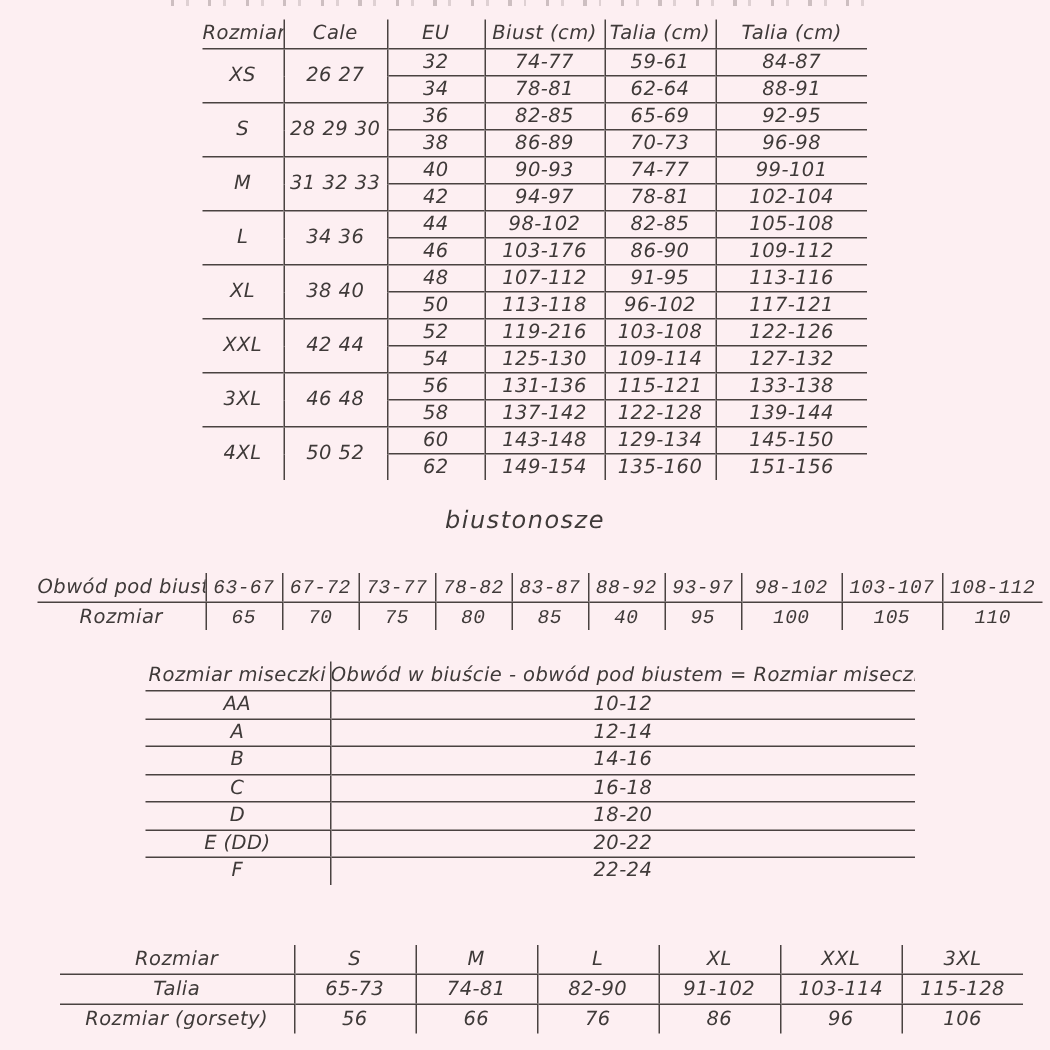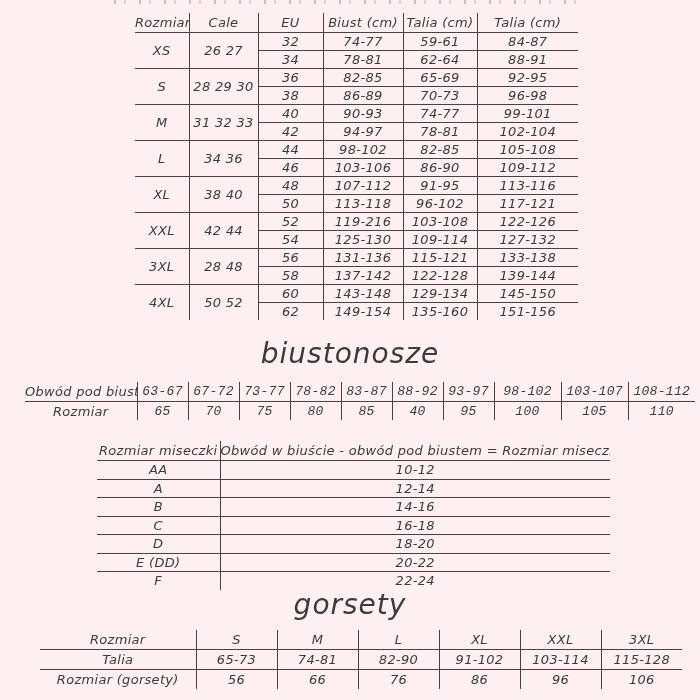--- a/index.html
+++ b/index.html
@@ -43,21 +43,21 @@
   
   .main { left: 135px; top: 13px; width: 443px; }
   .main th { height: 19px; border-bottom: 1.5px solid var(--line); }
   .main td { height: 17px; }
   .main .c1, .main .c2, .main .c3, .main .c4, .main .c5 { border-left: 1.5px solid var(--line); }
   .main tr.group-start td { border-top: 1.5px solid var(--line); }
   .main tr.sub-row td { border-top: 1.5px solid var(--line); }
   
   .section-heading {
     position: absolute; left: 0; width: 700px;
-    text-align: center; font-size: 28px; letter-spacing: 1px;
+    text-align: center; font-size: 16px; letter-spacing: 1px;
   }
   .h-bras { top: 337px; }
   .h-corsets { top: 588px; }
   
   .bras { left: 25px; top: 382px; width: 670px; }
   .bras th, .bras td { height: 18px; }
   .bras tr:first-child th, .bras tr:first-child td { height: 19px; border-bottom: 1.5px solid var(--line); }
   .bras td { border-left: 1.5px solid var(--line); font-family: Liberation Mono, monospace; }
   
   .cups { left: 97px; top: 441px; width: 513px; }
@@ -144,21 +144,21 @@
         <tr class="group-start">
           <td rowspan="2" class="c0">L</td>
           <td rowspan="2" class="c1">34 36</td>
           <td class="c2">44</td>
           <td class="c3">98-102</td>
           <td class="c4">82-85</td>
           <td class="c5">105-108</td>
         </tr>
         <tr class="sub-row">
           <td class="c2">46</td>
-          <td class="c3">103-106</td>
+          <td class="c3">103-176</td>
           <td class="c4">86-90</td>
           <td class="c5">109-112</td>
         </tr>
         <tr class="group-start">
           <td rowspan="2" class="c0">XL</td>
           <td rowspan="2" class="c1">38 40</td>
           <td class="c2">48</td>
           <td class="c3">107-112</td>
           <td class="c4">91-95</td>
           <td class="c5">113-116</td>
@@ -178,21 +178,21 @@
           <td class="c5">122-126</td>
         </tr>
         <tr class="sub-row">
           <td class="c2">54</td>
           <td class="c3">125-130</td>
           <td class="c4">109-114</td>
           <td class="c5">127-132</td>
         </tr>
         <tr class="group-start">
           <td rowspan="2" class="c0">3XL</td>
-          <td rowspan="2" class="c1">28 48</td>
+          <td rowspan="2" class="c1">46 48</td>
           <td class="c2">56</td>
           <td class="c3">131-136</td>
           <td class="c4">115-121</td>
           <td class="c5">133-138</td>
         </tr>
         <tr class="sub-row">
           <td class="c2">58</td>
           <td class="c3">137-142</td>
           <td class="c4">122-128</td>
           <td class="c5">139-144</td>
@@ -296,21 +296,20 @@
           <td>E (DD)</td>
           <td>20-22</td>
         </tr>
         <tr>
           <td>F</td>
           <td>22-24</td>
         </tr>
       </tbody>
   </table>
 
-  <div class="section-heading h-corsets">gorsety</div>
 
   <table class="corsets">
     <colgroup>
       <col style="width:156px">
       <col style="width:81px">
         <col style="width:81px">
         <col style="width:81px">
       <col style="width:81px">
         <col style="width:81px">
         <col style="width:81px">

